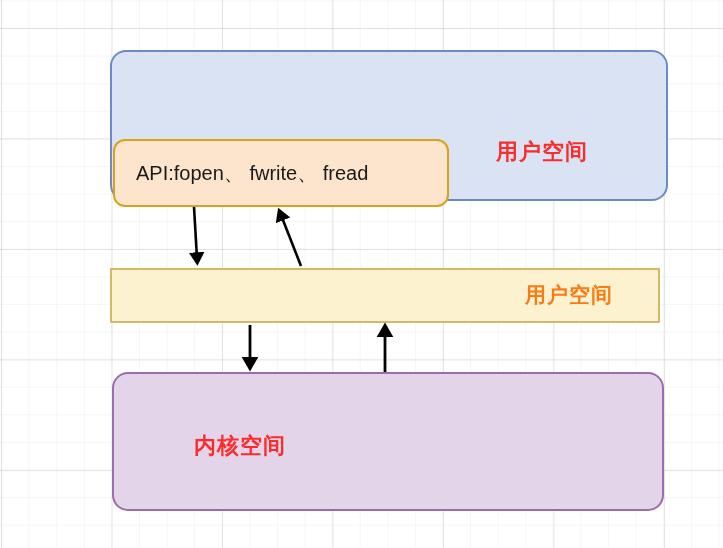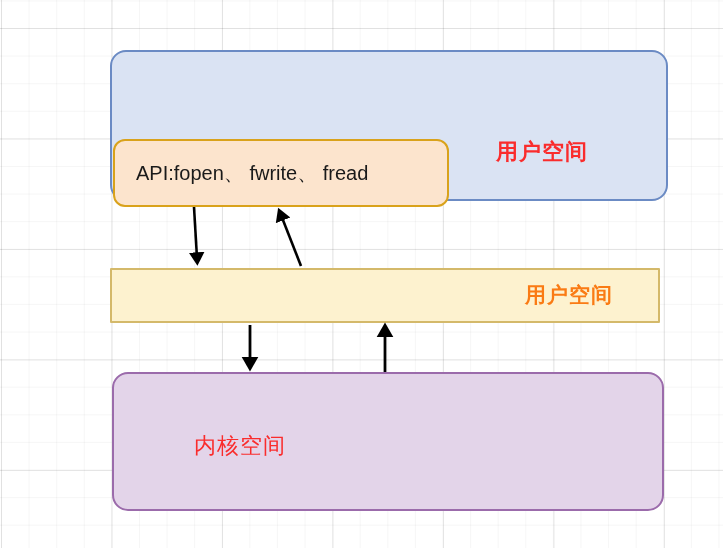--- a/index.html
+++ b/index.html
@@ -110,21 +110,21 @@
     background: #e3d4e9;
     border: 2px solid #9b6bab;
     border-radius: 16px;
   }
   .kernel-space-label {
     position: absolute;
     left: 80px;
     top: 57px;
     color: #fa2c2c;
     font-size: 22px;
-    font-weight: normal;
+    font-weight: bold;
     letter-spacing: 1px;
     white-space: nowrap;
   }
 
   .arrow-layer {
     position: absolute;
     left: 0;
     top: 0;
     width: 723px;
     height: 548px;

